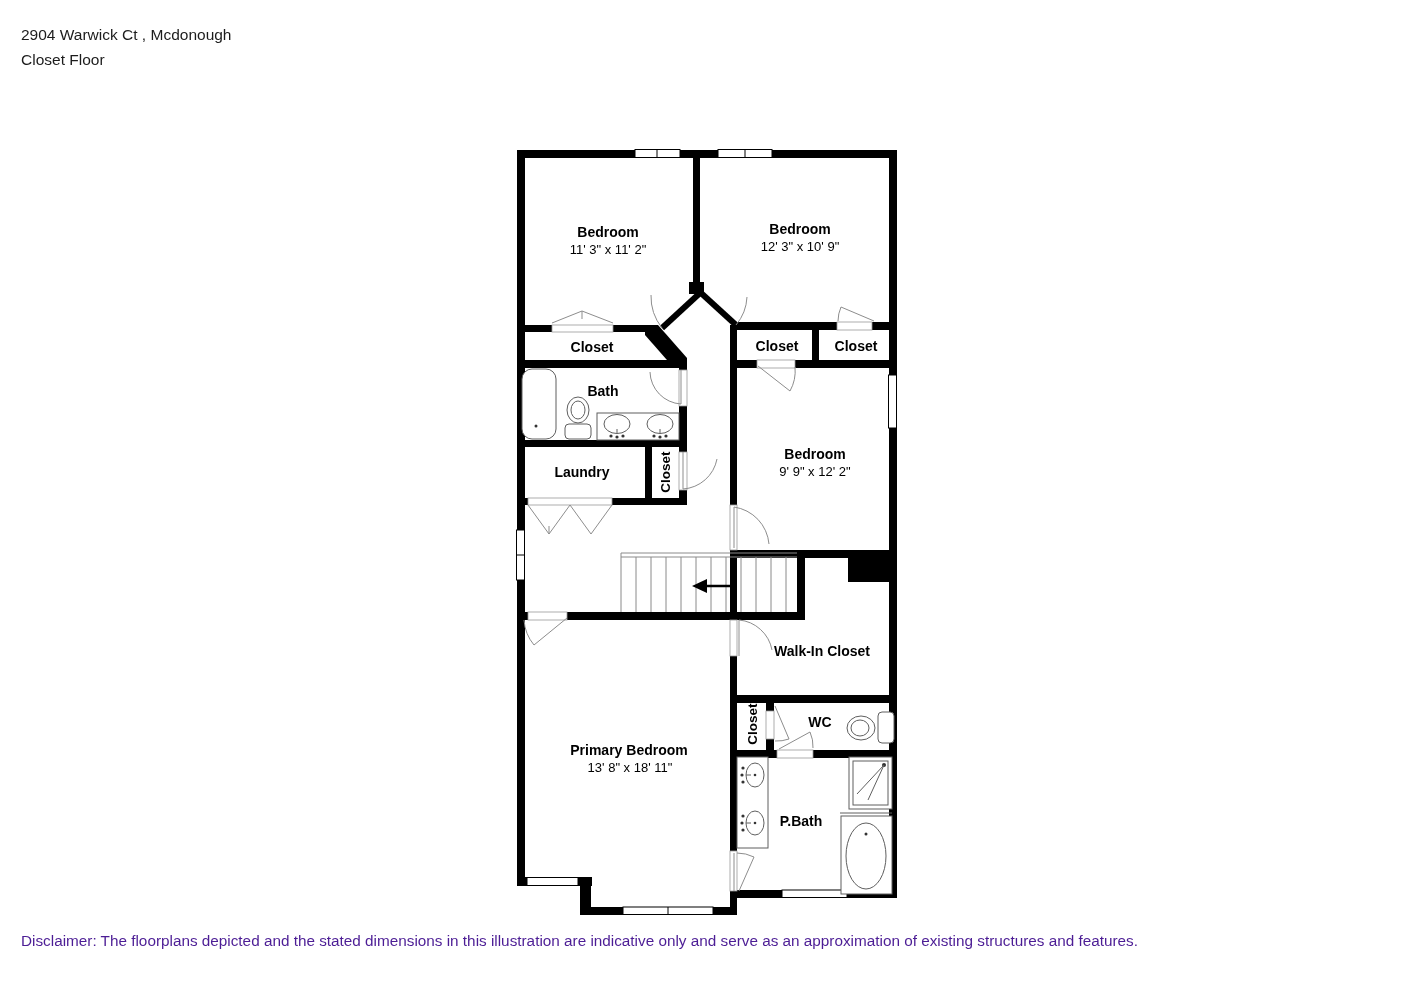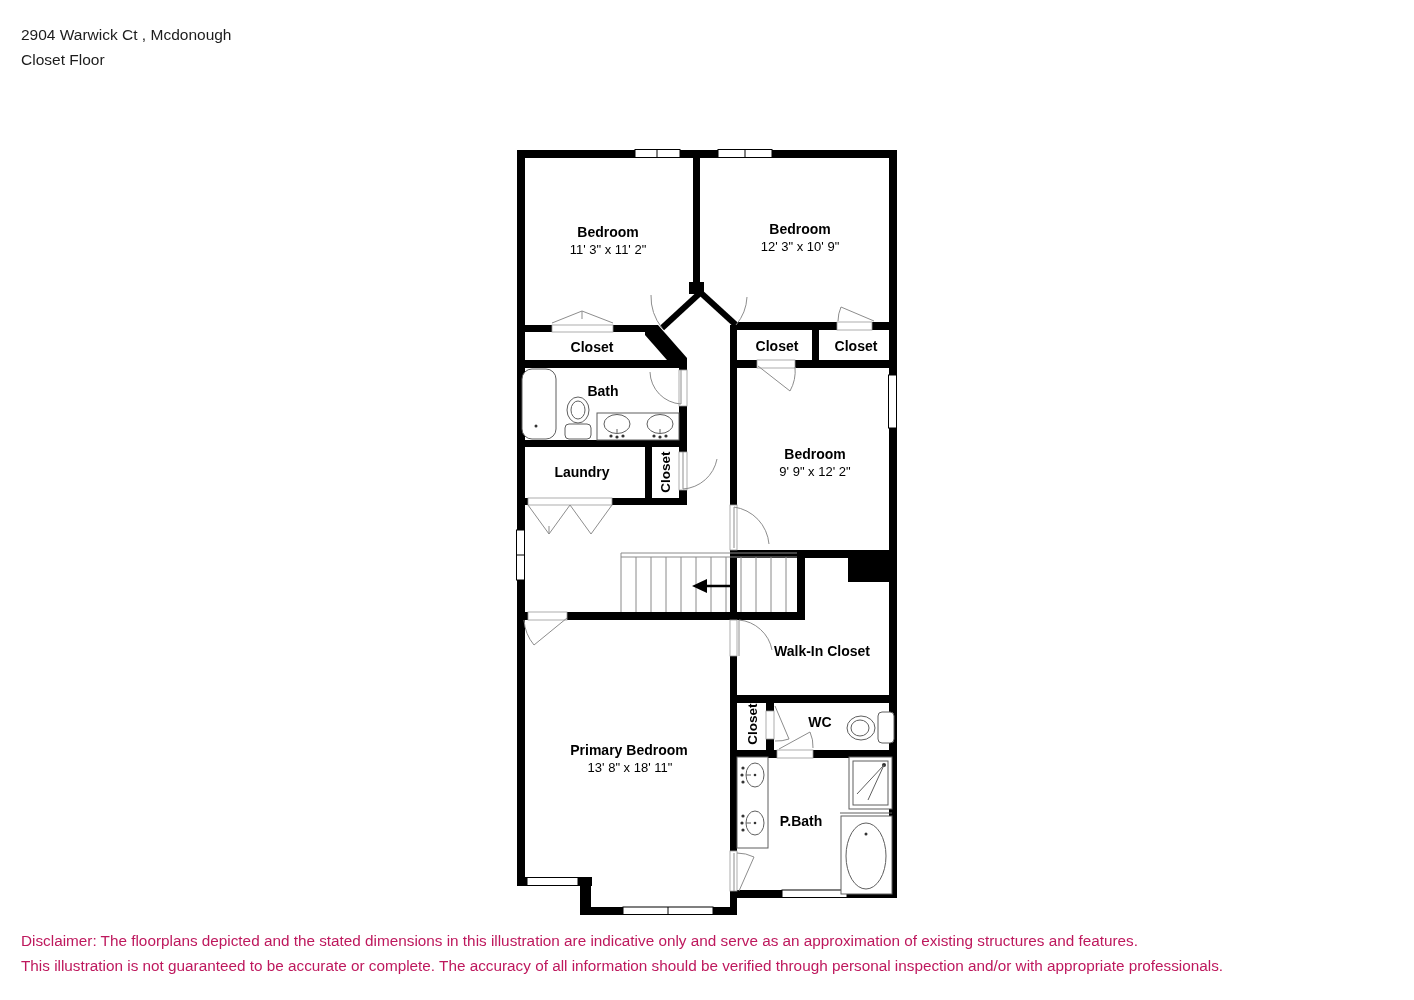--- a/index.html
+++ b/index.html
@@ -1,19 +1,19 @@
 <!DOCTYPE html>
 <html><head>
 <meta charset="utf-8">
 <style>
   html,body{margin:0;padding:0;background:#fff;}
   #page{position:relative;width:1320px;height:1000px;background:#fff;overflow:hidden;
         font-family:"Liberation Sans", sans-serif;color:#1c1c1c;}
   #header{position:absolute;left:21px;top:22px;font-size:15.5px;line-height:25px;}
-  #disclaimer{position:absolute;left:21px;top:929px;font-size:15.3px;line-height:24.6px;color:#be185d;}
+  #disclaimer{position:absolute;left:21px;top:929px;font-size:15.3px;line-height:24.6px;color:#4c1d95;}
   #plan{position:absolute;left:0;top:0;}
   svg text{font-family:"Liberation Sans", sans-serif;fill:#000;}
   .room-name{font-size:14px;font-weight:bold;text-anchor:middle;}
   .room-dims{font-size:13px;text-anchor:middle;}
   .vlabel{font-size:13.5px;font-weight:bold;text-anchor:middle;}
   .walls{fill:#000;stroke:none;}
   .win{fill:#fff;stroke:#000;stroke-width:1;}
   .opening{fill:#fff;stroke:#9a9a9a;stroke-width:0.8;}
   .door{stroke:#8d8d8d;stroke-width:1;fill:none;}
   .leaf{stroke:#000;stroke-width:6;fill:none;}
@@ -262,16 +262,15 @@
 
       <text class="room-name" x="629" y="755">Primary Bedroom</text>
       <text class="room-dims" x="630" y="772">13' 8" x 18' 11"</text>
 
       <text class="room-name" x="801" y="826">P.Bath</text>
     </g>
   </svg>
 
   <div id="disclaimer">
     <div>Disclaimer: The floorplans depicted and the stated dimensions in this illustration are indicative only and serve as an approximation of existing structures and features.</div>
-    <div>This illustration is not guaranteed to be accurate or complete. The accuracy of all information should be verified through personal inspection and/or with appropriate professionals.</div>
   </div>
 
 </div>
 
 </body></html>

